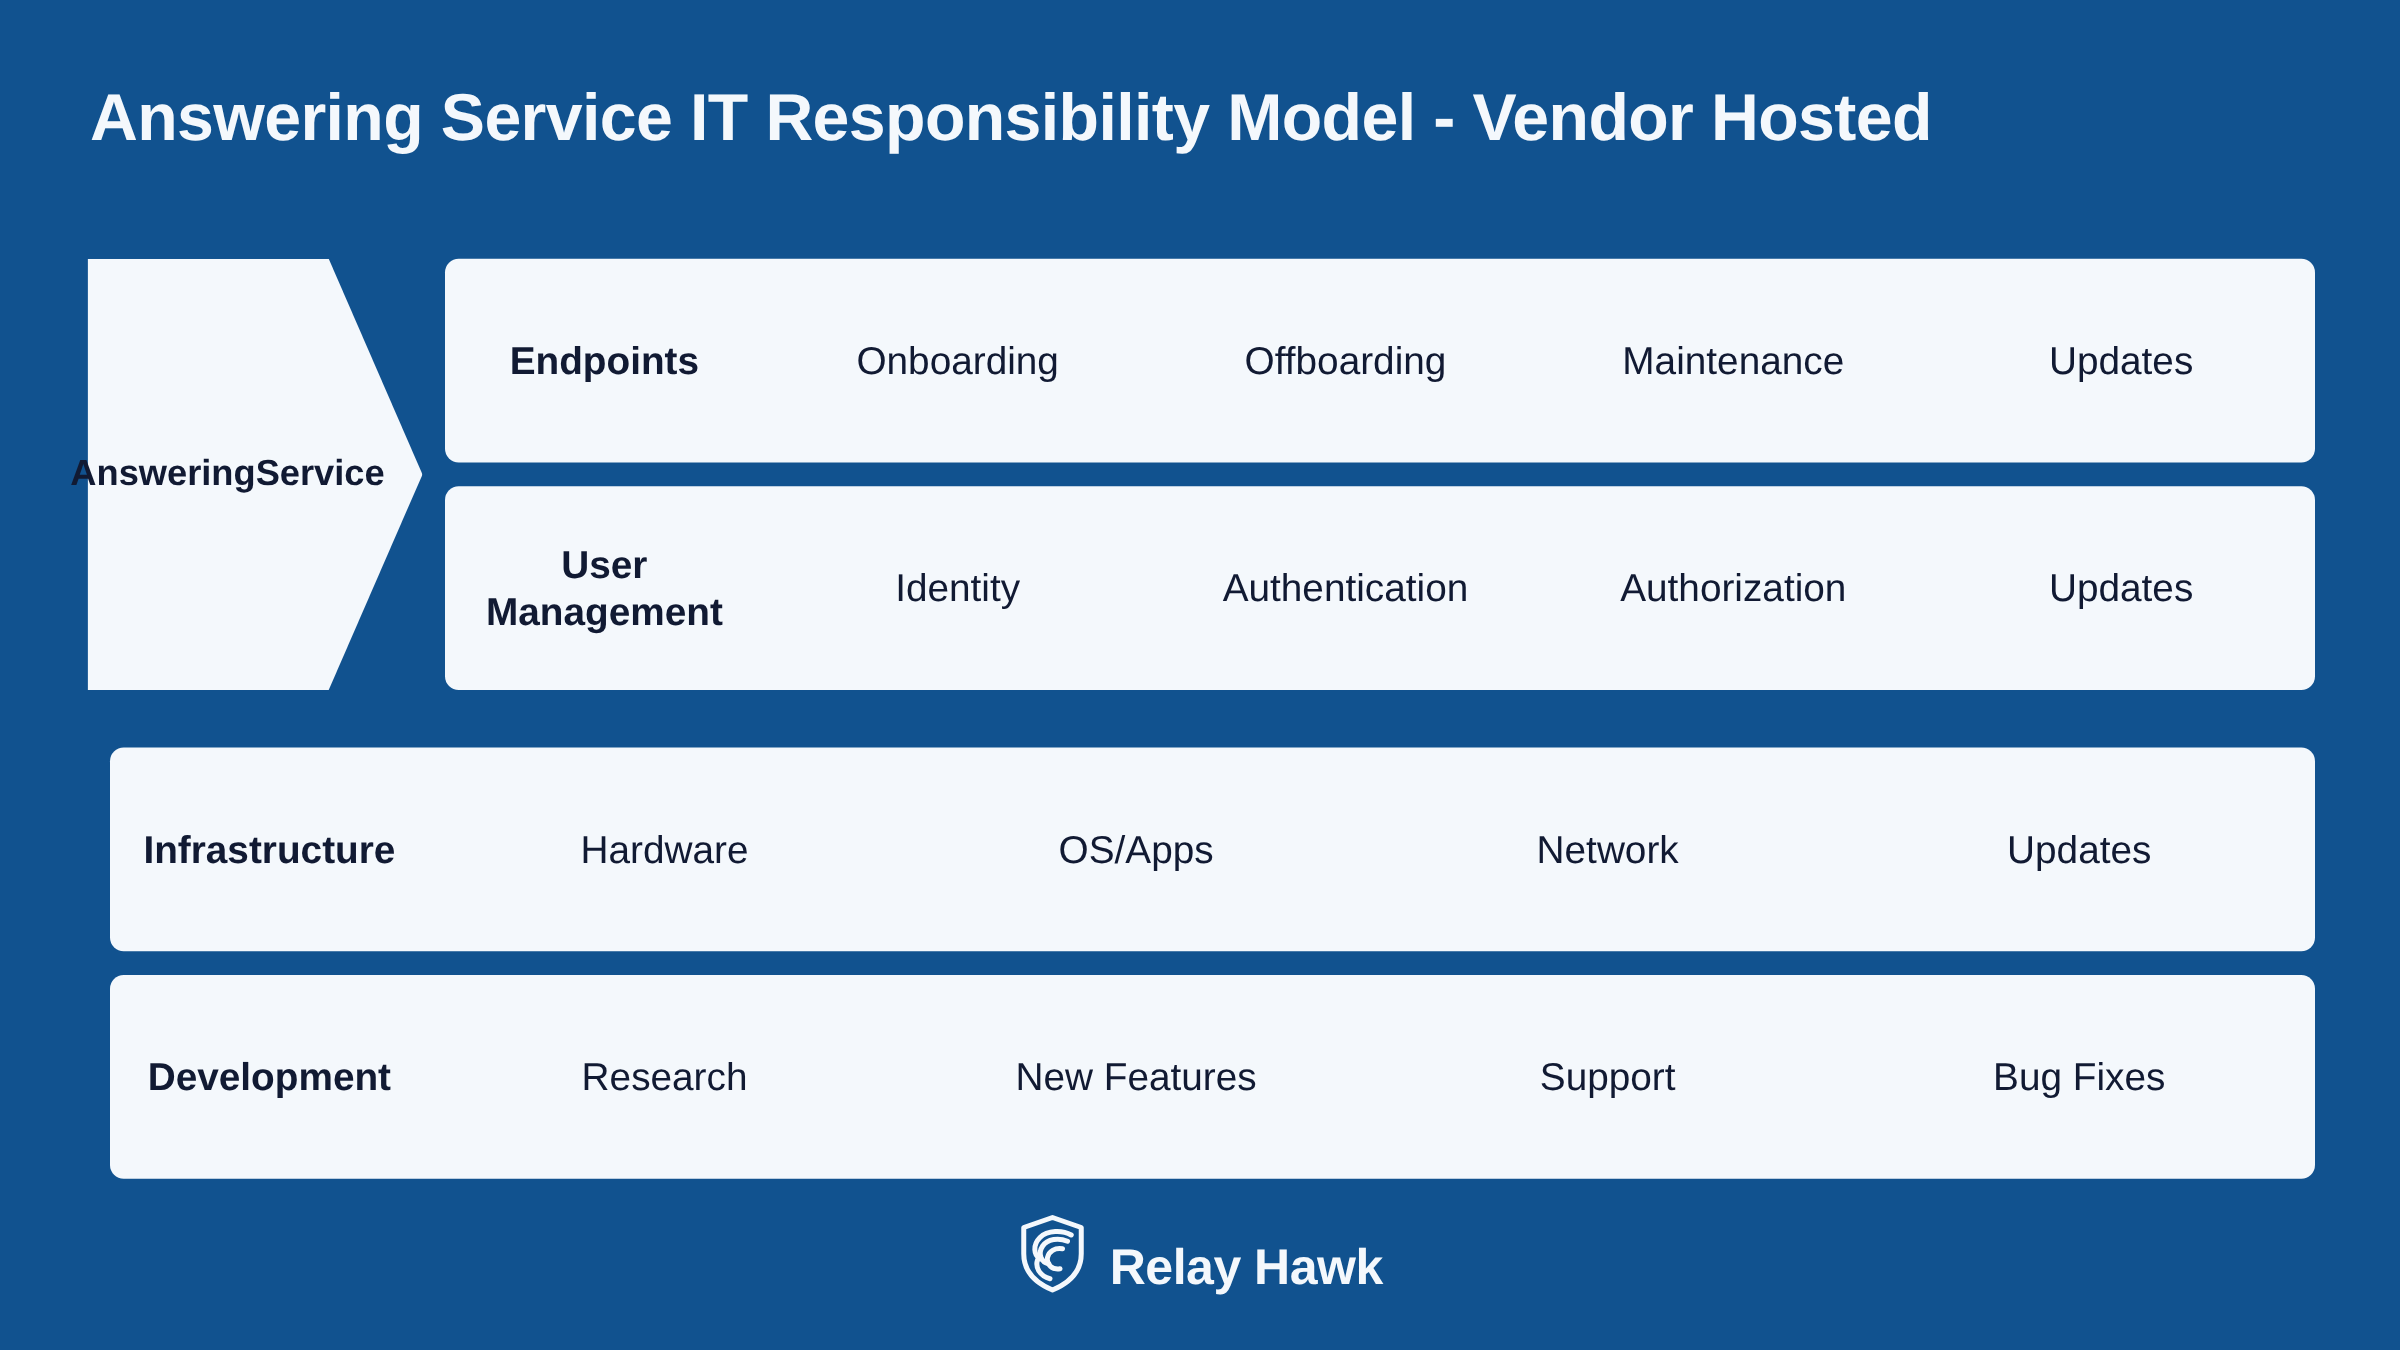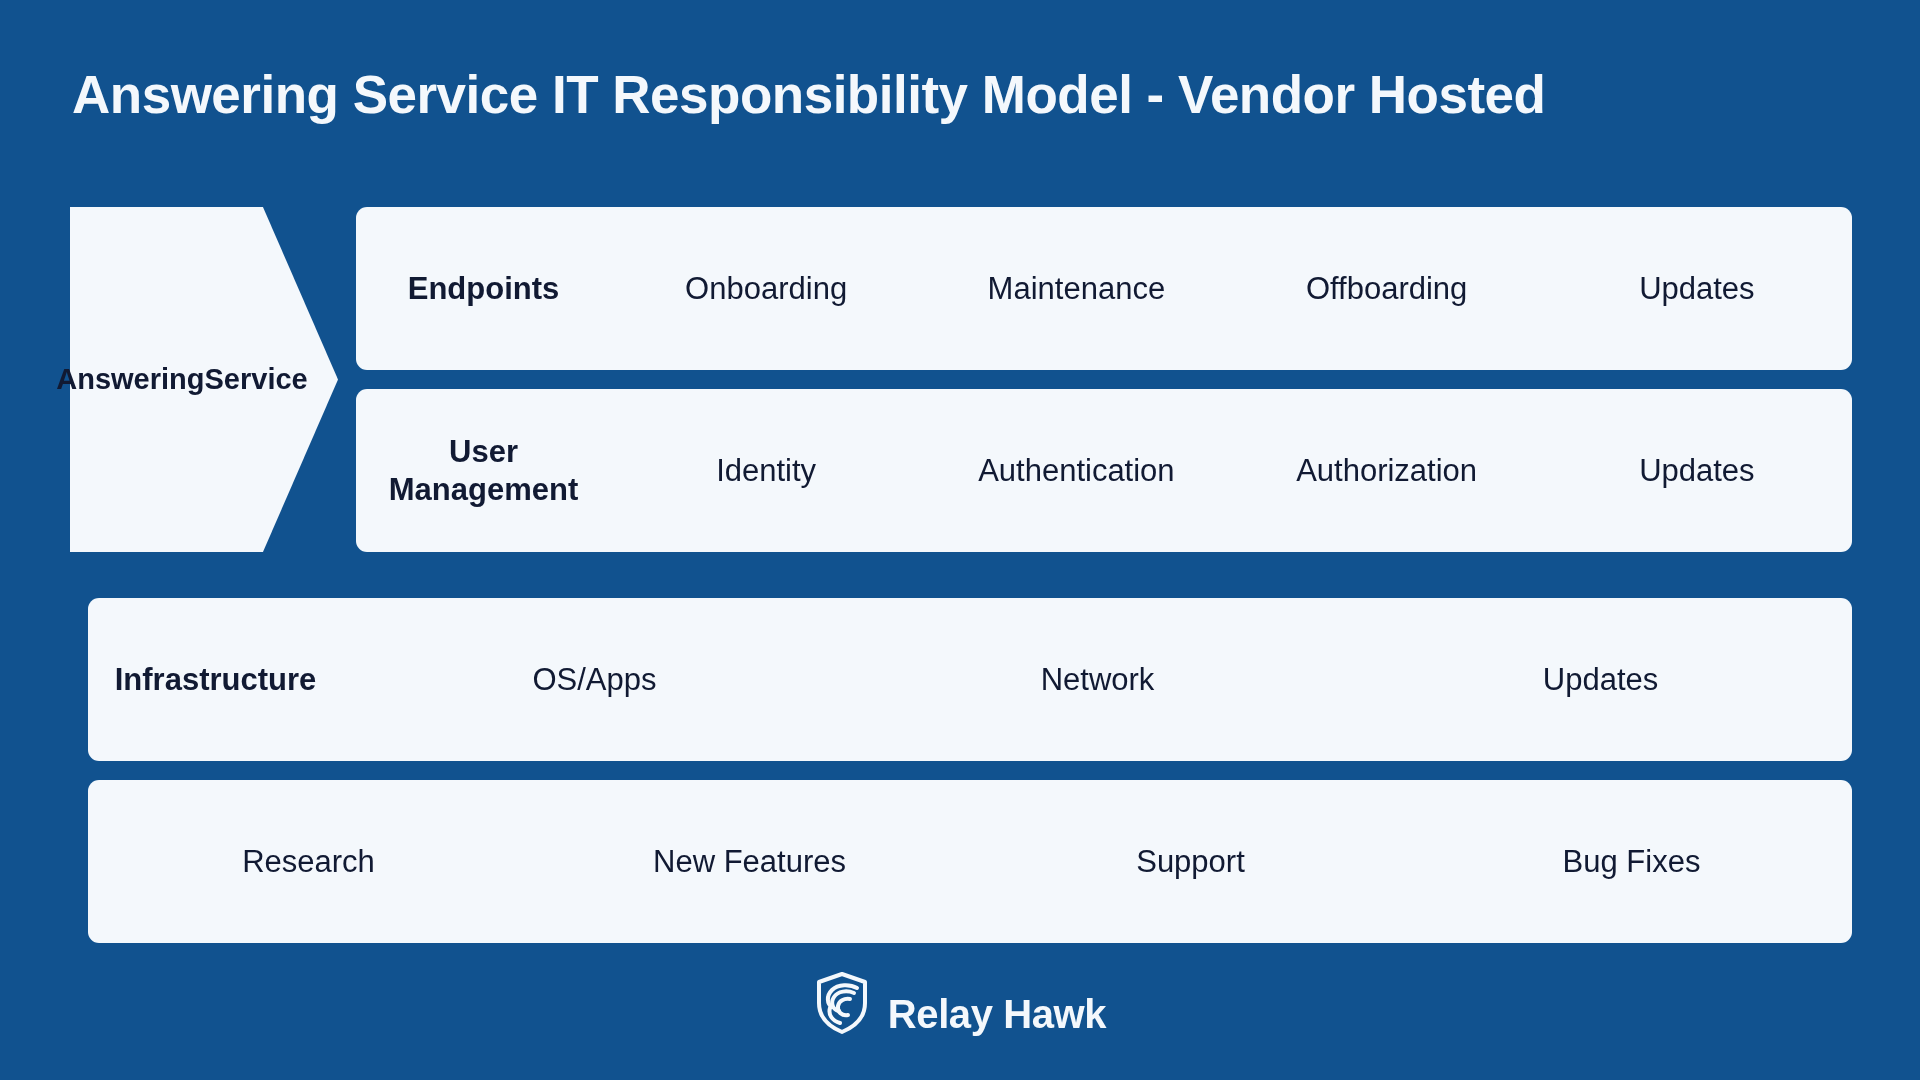--- a/index.html
+++ b/index.html
@@ -130,22 +130,22 @@
       <div class="label-text">
         <span>Answering</span>
         <span>Service</span>
       </div>
     </div>
     <div class="rows">
 
       <div class="row">
         <div class="cell head">Endpoints</div>
         <div class="cell">Onboarding</div>
+        <div class="cell">Offboarding</div>
         <div class="cell">Maintenance</div>
-        <div class="cell">Offboarding</div>
         <div class="cell">Updates</div>
       </div>
 
       <div class="row">
         <div class="cell head">
           <div>User</div>
           <div>Management</div>
         </div>
         <div class="cell">Identity</div>
         <div class="cell">Authentication</div>
@@ -154,26 +154,28 @@
       </div>
 
     </div>
   </div>
 
   <div class="group" id="group-1">
     <div class="rows">
 
       <div class="row">
         <div class="cell head">Infrastructure</div>
+        <div class="cell">Hardware</div>
         <div class="cell">OS/Apps</div>
         <div class="cell">Network</div>
         <div class="cell">Updates</div>
       </div>
 
       <div class="row">
+        <div class="cell head">Development</div>
         <div class="cell">Research</div>
         <div class="cell">New Features</div>
         <div class="cell">Support</div>
         <div class="cell">Bug Fixes</div>
       </div>
 
     </div>
   </div>
 
   <div class="footer">

